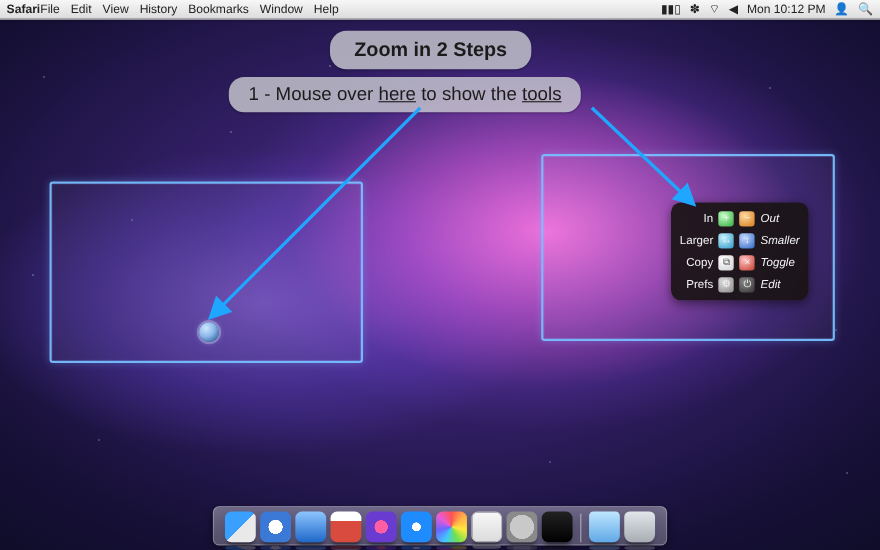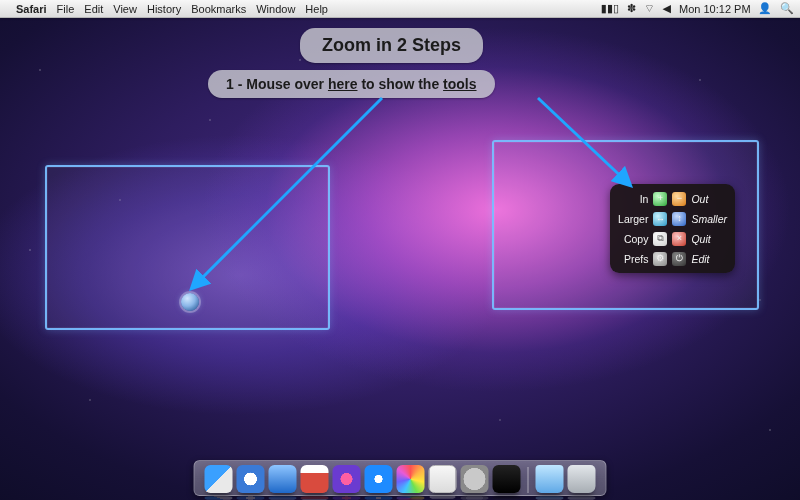--- a/index.html
+++ b/index.html
@@ -26,36 +26,36 @@
       radial-gradient(1px 1px at 210px 120px, #eee, transparent);
     opacity:.6;
   }
 
   
   #menubar {
     position:absolute; top:0; left:0; right:0; height:18px;
     background:linear-gradient(#f7f7f7,#dcdcdc);
     border-bottom:1px solid #b5b5b5;
     display:flex; align-items:center; font-size:11px; color:#222;
-    padding:0 6px; gap:10px;
+    padding:0 6px; 
     box-shadow:0 1px 2px rgba(0,0,0,.25);
     z-index:50;
   }
   #menubar .apple { font-size:12px; line-height:1; }
   #menubar .app { font-weight:bold; }
   #menubar .menus { display:flex; gap:10px; }
   #menubar .spacer { flex:1; }
   #menubar .right { display:flex; gap:8px; align-items:center; }
   #menubar .glyph { font-size:11px; }
 
   
   .bubble {
     position:absolute; background:rgba(200,200,208,0.82);
     color:#1b1b1b; border-radius:14px; padding:6px 18px;
-    font-size:14px; font-weight:700; white-space:nowrap;
+    font-size:17px; font-weight:400; white-space:nowrap;
     box-shadow:0 1px 2px rgba(0,0,0,.3);
   }
   .bubble.big { font-size:18px; font-weight:700; padding:7px 22px; border-radius:15px; }
   .bubble .u { text-decoration:underline; }
 
   
   .region {
     position:absolute; border:2px solid rgba(120,190,255,0.95); border-radius:3px;
     background:rgba(255,255,255,0.04);
     box-shadow:0 0 0 1px rgba(255,255,255,.07) inset, 0 0 8px rgba(120,190,255,.3);
@@ -184,21 +184,21 @@
       <span class="r">Out</span>
 
       <span class="l">Larger</span>
       <span class="ic cyan">↔</span>
       <span class="ic blue">↕</span>
       <span class="r">Smaller</span>
 
       <span class="l">Copy</span>
       <span class="ic paper">⧉</span>
       <span class="ic red">×</span>
-      <span class="r">Quit</span>
+      <span class="r">Toggle</span>
 
       <span class="l">Prefs</span>
       <span class="ic gray">⚙</span>
       <span class="ic dark">⏻</span>
       <span class="r">Edit</span>
     </div>
   </div>
 
   <svg id="arrows" width="800" height="500">
     <defs>

